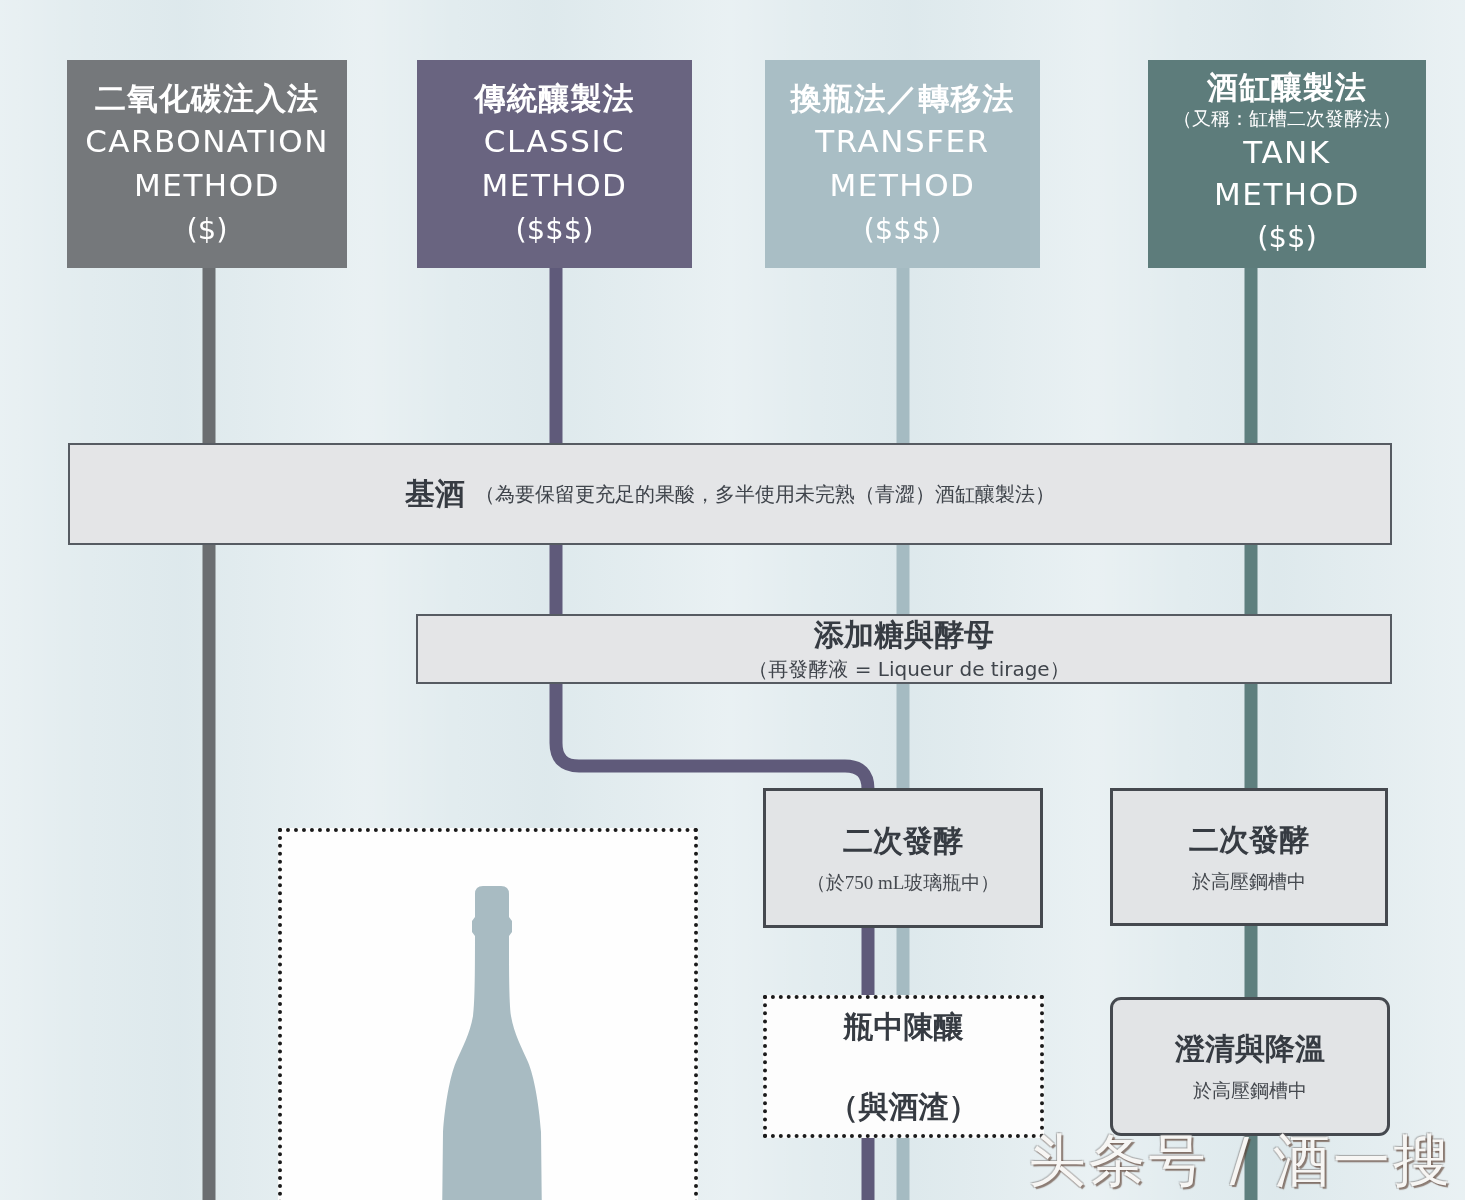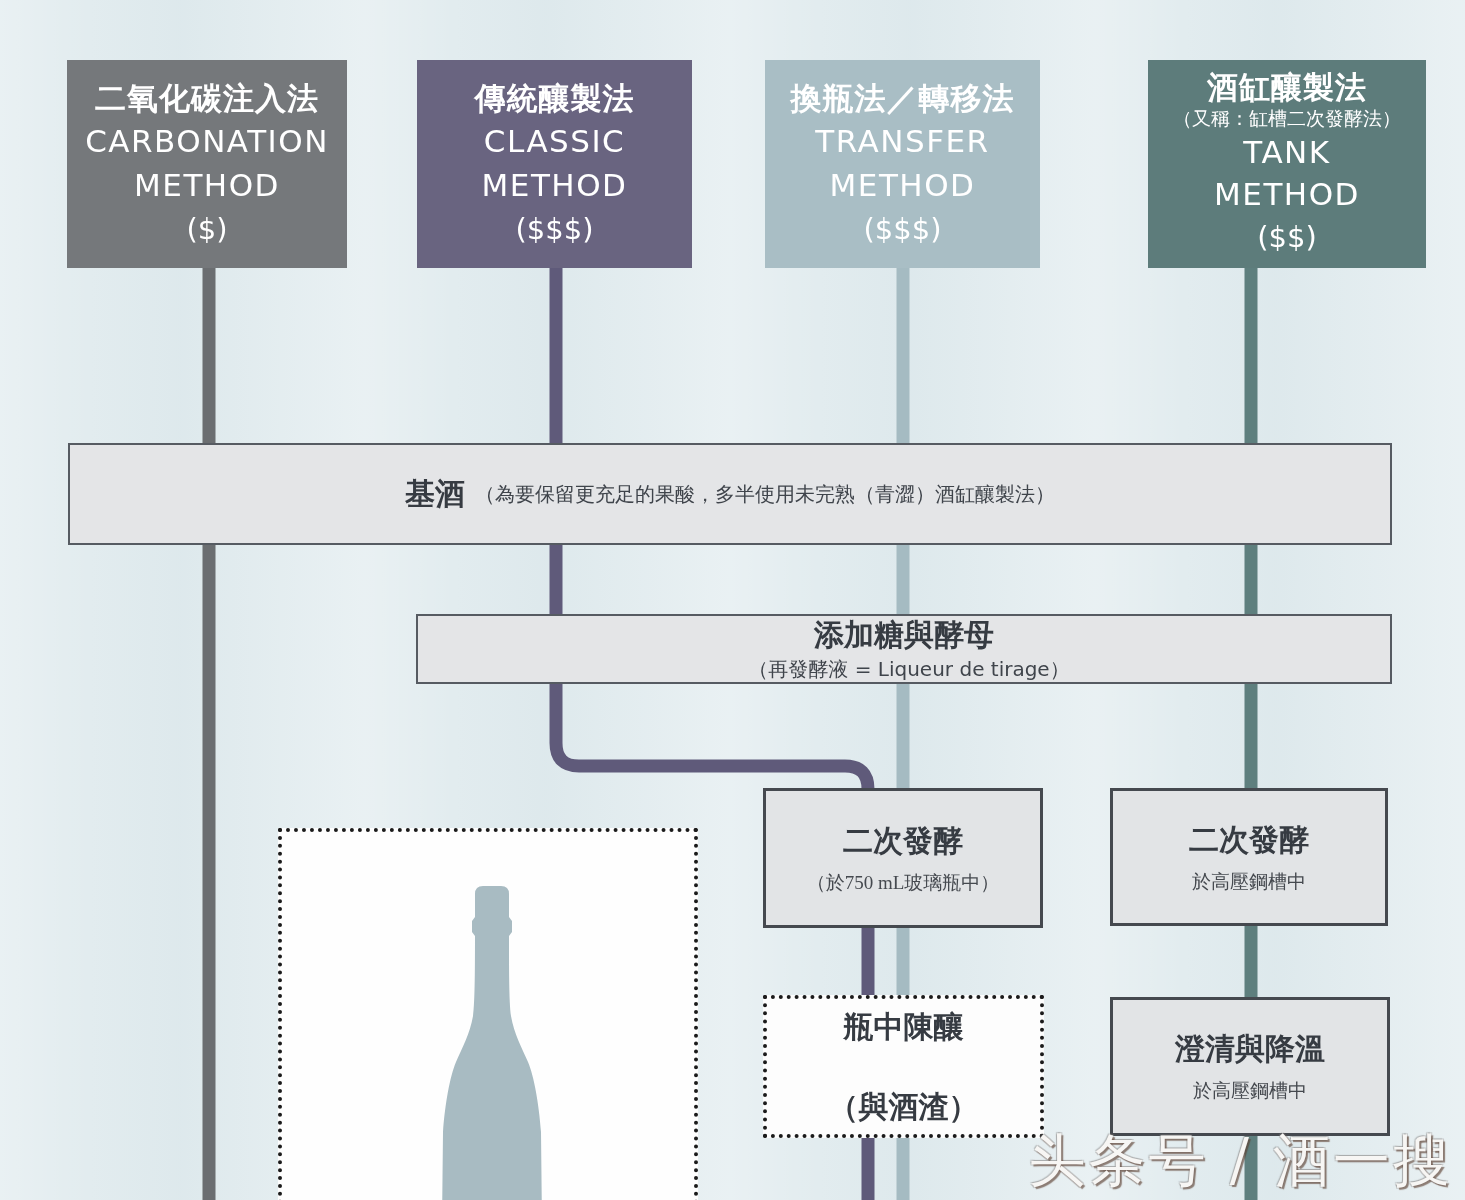--- a/index.html
+++ b/index.html
@@ -30,21 +30,21 @@
   .bar-base{left:68px;top:443px;width:1324px;height:102px;}
   .bar-tirage{left:416px;top:614px;width:976px;height:70px;flex-direction:column;}
   .bar .lbl{font-size:30px;font-weight:bold;color:#363b42;}
   .bar .note{font-size:20px;color:#3f444b;margin-left:10px;}
   
   .step-box{position:absolute;background:#e2e4e6;border:3px solid #45494f;
        box-sizing:border-box;display:flex;flex-direction:column;align-items:center;
        justify-content:center;text-align:center;font-family:Liberation Serif, serif;}
   .sb-sec-bottle{left:763px;top:788px;width:280px;height:140px;}
   .sb-sec-tank{left:1110px;top:788px;width:278px;height:138px;}
-  .sb-clarify{left:1110px;top:997px;width:280px;height:139px;}
+  .sb-clarify{left:1110px;top:997px;width:280px;height:139px;border-radius:11px;}
   .sb-aging{left:763px;top:995px;width:281px;height:143px;background:#fdfdfd;
        border:4px dotted #1b1b1b;gap:40px;}
   .step-title{font-size:30px;font-weight:bold;color:#363b42;line-height:40px;}
   .step-note{font-size:19px;color:#45494f;margin-top:9px;}
   
   .bottle-box{position:absolute;left:278px;top:828px;width:420px;height:400px;
        background:#fefefe;border:4px dotted #1b1b1b;box-sizing:border-box;}
   
   .watermark{position:absolute;right:12px;bottom:0px;font-family:"DejaVu Serif","Liberation Serif",serif;
        font-size:57px;letter-spacing:3px;color:#f7f6f4;

